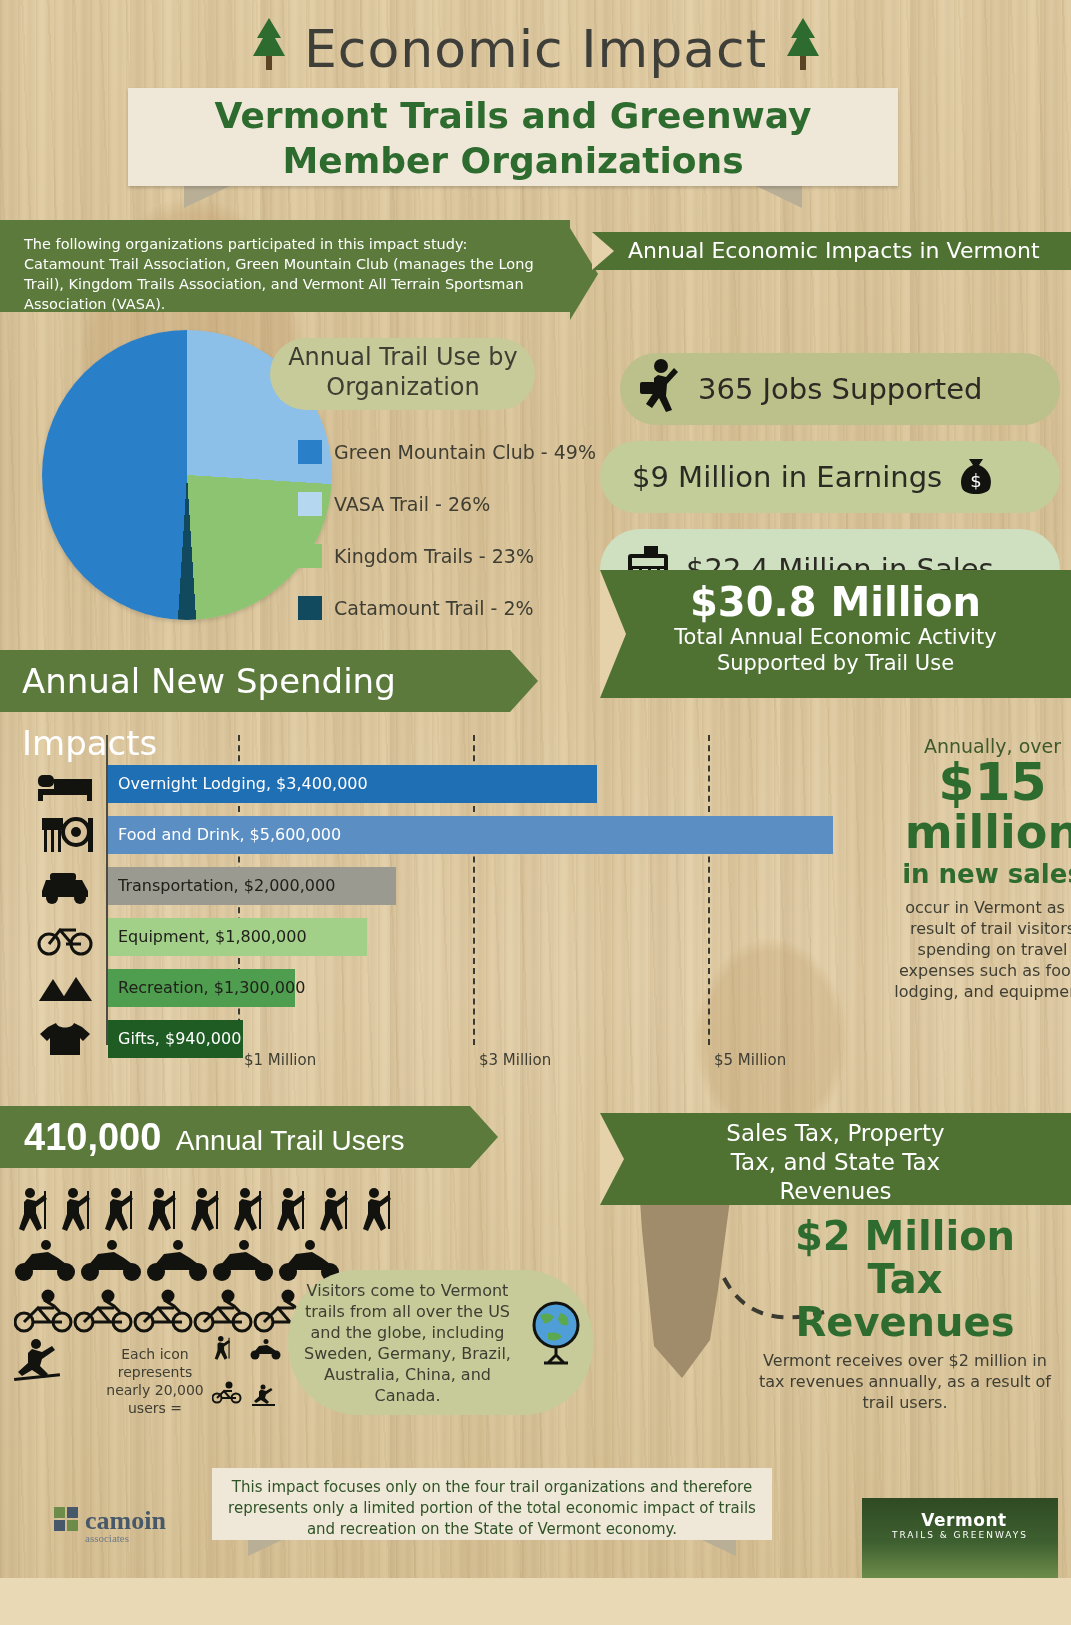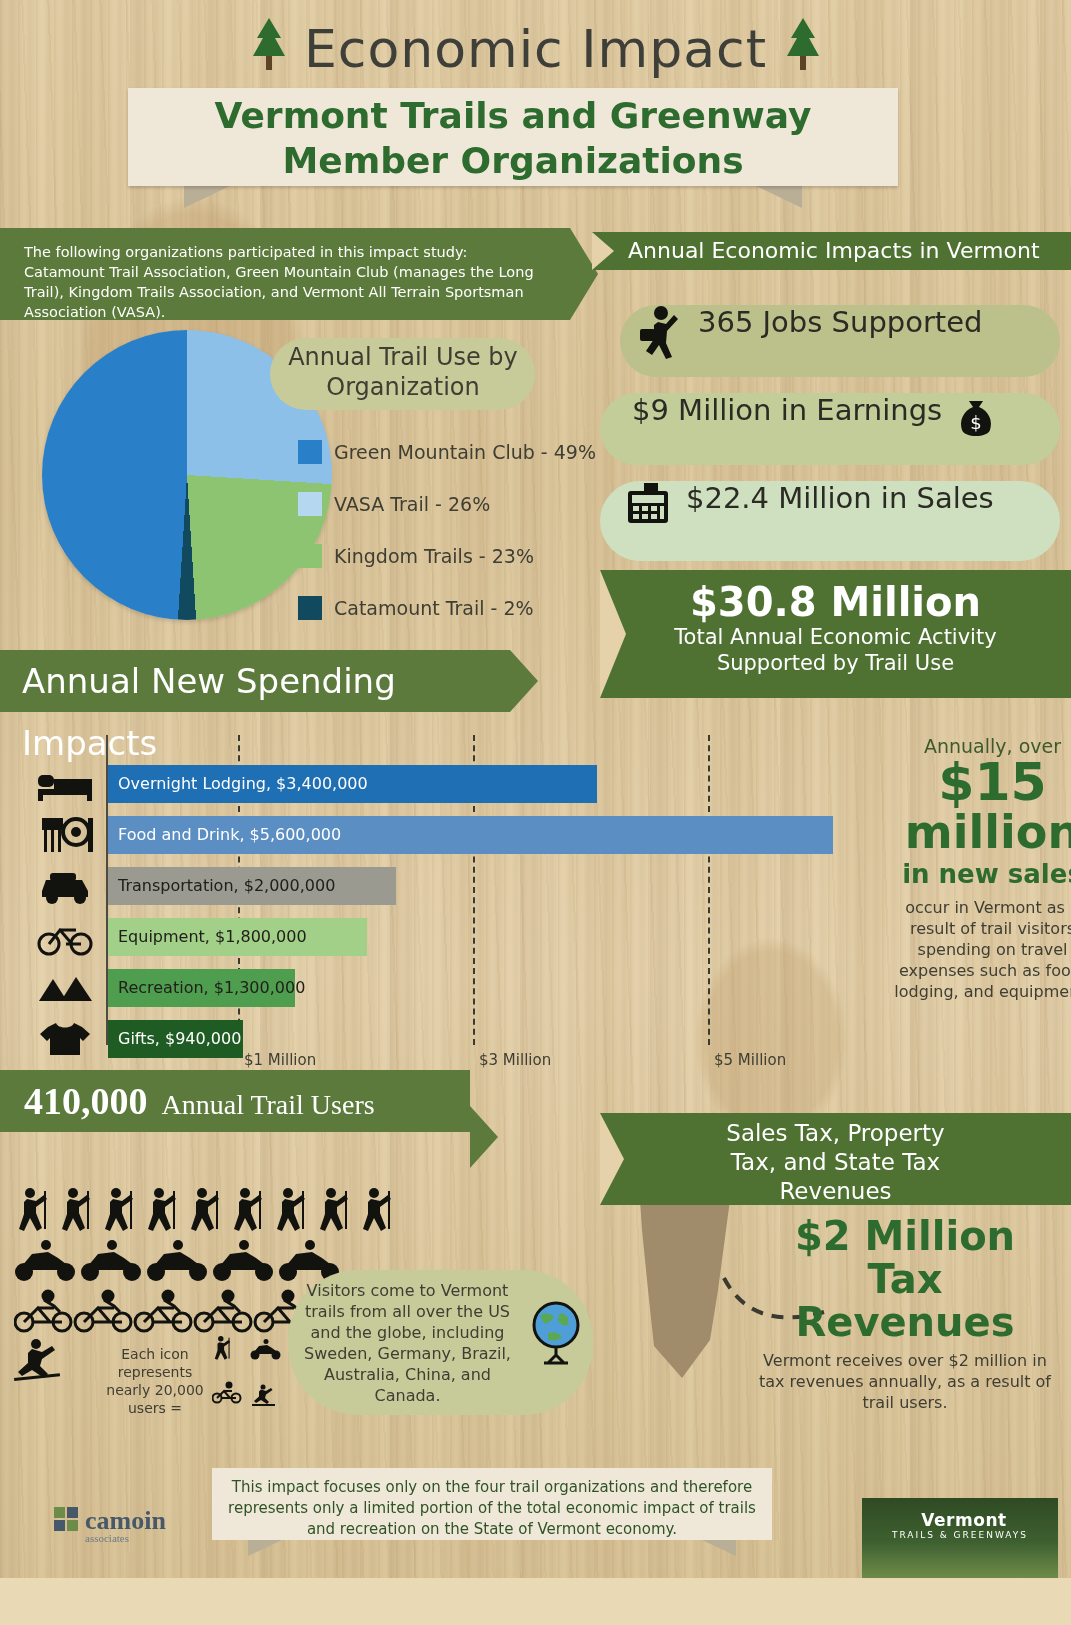--- a/index.html
+++ b/index.html
@@ -65,21 +65,21 @@
   }
   .banner-fold-r{
     position:absolute; top:186px; left:756px;
     width:0;height:0;
     border-right:46px solid #b9ae96;
     border-bottom:22px solid transparent;
   }
 
   
   #orgs-note{
-    position:absolute; left:0; top:228px; width:570px; height:92px;
+    position:absolute; left:0; top:220px; width:570px; height:92px;
     background:#5c7a3b; color:#fff;
     padding:14px 30px 0 24px;
     font-size:14.5px; line-height:20px;
     font-family:"DejaVu Sans", sans-serif;
   }
   #orgs-note-tail{
     position:absolute; left:570px; top:228px;
     width:0;height:0;
     border-top:46px solid transparent;
     border-bottom:46px solid transparent;
@@ -97,22 +97,23 @@
     position:absolute; left:592px; top:232px;
     width:0;height:0;
     border-top:19px solid transparent;
     border-bottom:19px solid transparent;
     border-left:22px solid #e5d2ab;
   }
 
   .pill{
     position:absolute;
     border-radius:60px;
-    display:flex; 
-    font-family:"DejaVu Sans", sans-serif;
+    display:flex; align-items:center;
+    font-family:"DejaVu Sans", sans-serif;
+    margin-top:48px;
   }
   #pill-jobs{ left:620px; top:305px; width:440px; height:72px; background:#bcc08a; }
   #pill-earn{ left:600px; top:393px; width:460px; height:72px; background:#c2cd9a; }
   #pill-sales{ left:600px; top:481px; width:460px; height:80px; background:#cfe0c0; }
   .pill-text{ font-size:29px; color:#2b2b24; }
 
   
   #total-ribbon{
     position:absolute; left:600px; top:570px; width:471px; height:128px;
     background:#4f7233; color:#fff; text-align:center; padding-top:10px;
@@ -199,23 +200,23 @@
     color:#2e6b2e; font-family:"DejaVu Sans", sans-serif;margin-left:28px;
   }
   #side15-pre{ font-size:19px; color:#3e5a2c; }
   #side15-num{ font-size:52px; font-weight:bold; line-height:50px; }
   #side15-mil{ font-size:46px; font-weight:bold; line-height:50px; }
   #side15-in{ font-size:26px; font-weight:bold; line-height:34px; }
   #side15-body{ font-size:16px; color:#3e3e33; line-height:21px; margin-top:6px; }
 
   
   #users-ribbon{
-    position:absolute; left:0; top:1070px; width:470px; height:62px;
+    position:absolute; left:0; top:1106px; width:470px; height:62px;
     background:#5c7a3b; color:#fff; padding-left:24px;
-    font-family:Liberation Serif, serif;
+    font-family:Liberation Sans, sans-serif;
   }
   #users-ribbon-tail{
     position:absolute; left:470px; top:1106px;
     width:0;height:0;
     border-top:31px solid transparent;
     border-bottom:31px solid transparent;
     border-left:28px solid #5c7a3b;
   }
   #users-num{ font-size:38px; font-weight:bold; line-height:62px; }
   #users-lbl{ font-size:28px; line-height:62px; margin-left:10px; }

